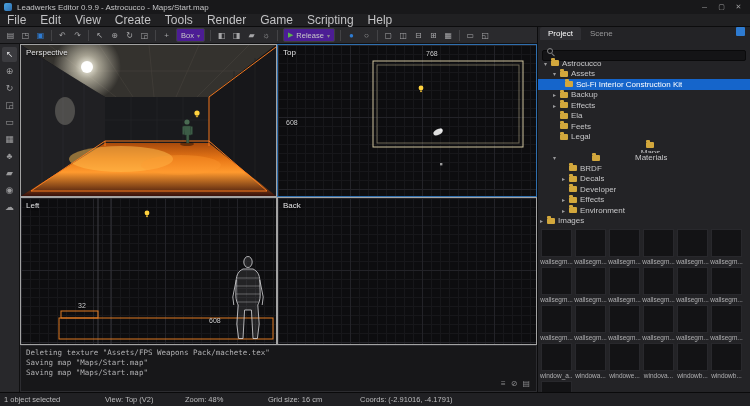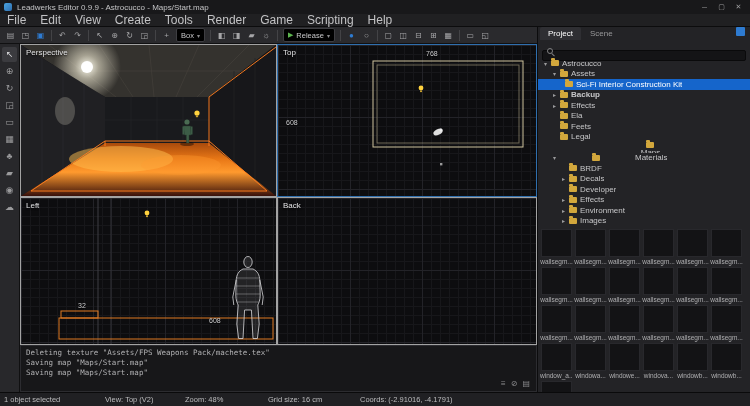--- a/index.html
+++ b/index.html
@@ -19,21 +19,21 @@
   .menubar{position:absolute;left:0;top:14px;width:750px;height:13px;background:#202022;display:flex;
            align-items:center;border-bottom:1px solid #0c0c0d;box-sizing:border-box;z-index:5}
   .menu-item{font-size:12px;color:#c2c2c4;padding:0 7px;height:100%;display:flex;align-items:center}
 
   
   .toolbar{position:absolute;left:0;top:27px;width:537px;height:17px;background:#2a2a2d;display:flex;
            align-items:center;padding:0 3px;box-sizing:border-box;border-bottom:1px solid #101011;z-index:4}
   .tb-btn{width:13px;height:13px;margin:0 1px;color:#a6a6a8;font-size:8px;line-height:13px;text-align:center;
           border-radius:2px;flex:none}
   .tb-sep{width:1px;height:11px;background:#434346;margin:0 3px;flex:none}
-  .tb-combo{height:12px;display:flex;align-items:center;gap:3px;background:#000000;border:1px solid #3e3e42;
+  .tb-combo{height:12px;display:flex;align-items:center;gap:3px;background:#4c1d95;border:1px solid #3e3e42;
             border-radius:2px;padding:0 4px;margin:0 2px;flex:none}
   .combo-label{font-size:7.5px;color:#c8c8ca}
   .combo-caret{font-size:6px;color:#8a8a8c}
   .combo-glyph{font-size:7px}
 
   
   .left-toolbar{position:absolute;left:0;top:44px;width:20px;height:348px;background:#28282b;
                 border-right:1px solid #101011;box-sizing:border-box;display:flex;flex-direction:column;
                 align-items:center;padding-top:3px;gap:2px;z-index:4}
   .lt-btn{width:15px;height:15px;color:#9a9a9c;font-size:9px;line-height:15px;text-align:center;border-radius:2px;flex:none}
@@ -342,28 +342,28 @@
       <div class="tree-row" style="padding-left: 13px;">
         <span class="tree-arrow">▾</span>
         <span class="folder-icon"></span>
         <span class="tree-label">Assets</span>
       </div>
       <div class="tree-row selected" style="padding-left: 18px;">
         <span class="tree-arrow"></span>
         <span class="folder-icon"></span>
         <span class="tree-label">Sci-Fi Interior Construction Kit</span>
       </div>
-      <div class="tree-row" style="padding-left: 13px; font-weight: bold;">
-        <span class="tree-arrow">▸</span>
-        <span class="folder-icon"></span>
-        <span class="tree-label">Backup</span>
-      </div>
       <div class="tree-row" style="padding-left: 13px;">
         <span class="tree-arrow">▸</span>
         <span class="folder-icon"></span>
+        <span class="tree-label">Backup</span>
+      </div>
+      <div class="tree-row" style="padding-left: 13px;">
+        <span class="tree-arrow">▸</span>
+        <span class="folder-icon"></span>
         <span class="tree-label">Effects</span>
       </div>
       <div class="tree-row" style="padding-left: 13px;">
         <span class="tree-arrow"></span>
         <span class="folder-icon"></span>
         <span class="tree-label">Ela</span>
       </div>
       <div class="tree-row" style="padding-left: 13px;">
         <span class="tree-arrow"></span>
         <span class="folder-icon"></span>
@@ -402,21 +402,21 @@
       <div class="tree-row" style="padding-left: 22px;">
         <span class="tree-arrow">▸</span>
         <span class="folder-icon"></span>
         <span class="tree-label">Effects</span>
       </div>
       <div class="tree-row" style="padding-left: 22px;">
         <span class="tree-arrow">▸</span>
         <span class="folder-icon"></span>
         <span class="tree-label">Environment</span>
       </div>
-      <div class="tree-row" style="padding-left: 22px;">
+      <div class="tree-row" style="">
         <span class="tree-arrow">▸</span>
         <span class="folder-icon"></span>
         <span class="tree-label">Images</span>
       </div>
     </div>
   <div class="thumbs">
       <div class="thumb-cell">
         <div class="thumb-img"></div>
         <div class="thumb-caption">wallsegm...</div>
       </div>

